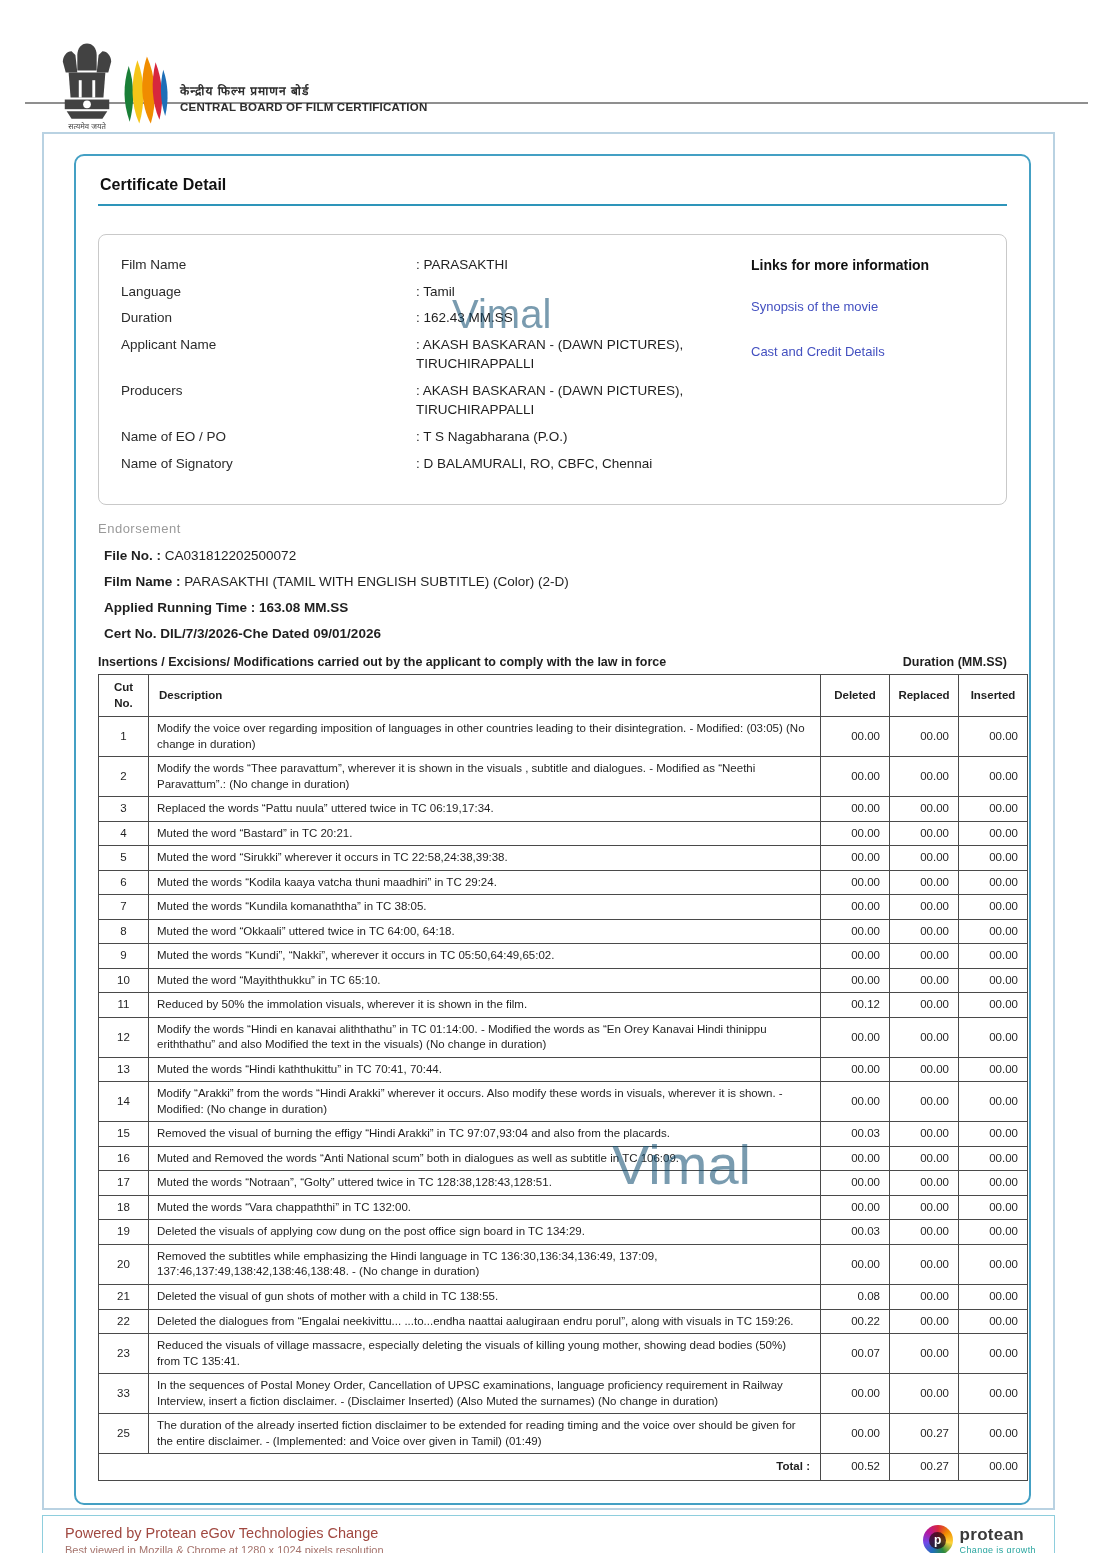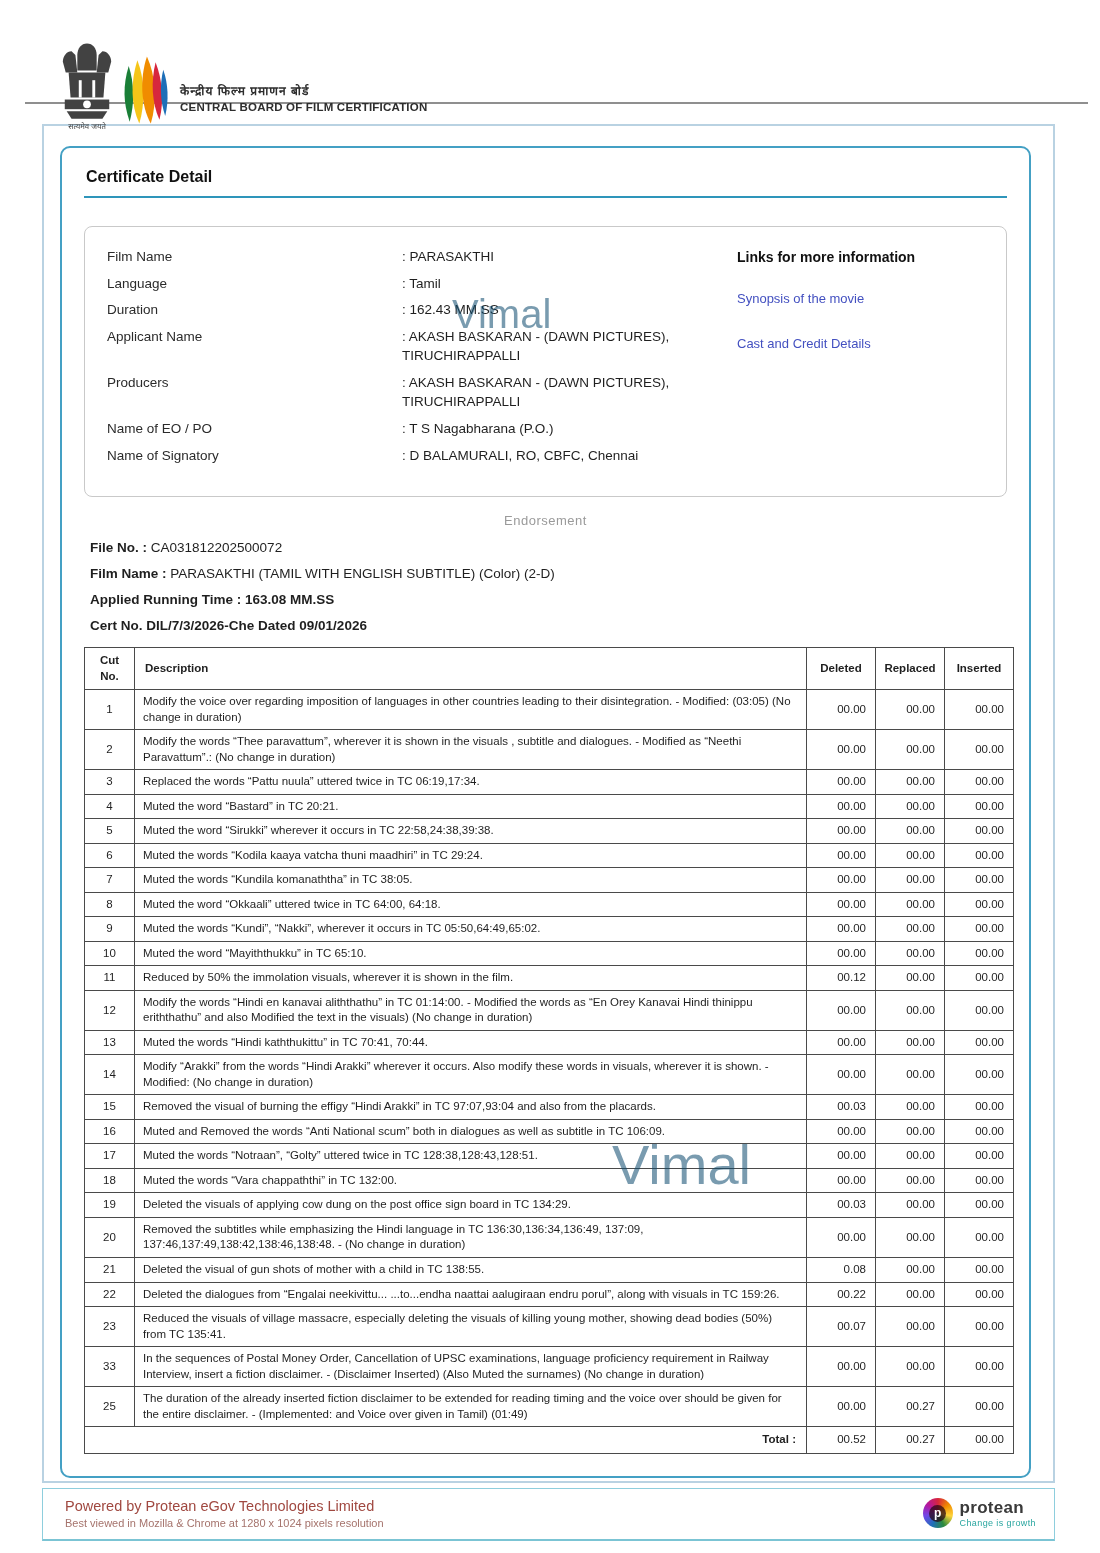--- a/index.html
+++ b/index.html
@@ -9,38 +9,38 @@
   
   .masthead { display:flex; align-items:flex-start; padding:40px 0 0 58px; height:102px; }
   .emblem { margin-right:6px; }
   .cbfc-logo { margin-right:10px; margin-top:14px; }
   .org-names { margin-top:42px; }
   .org-hi { font-weight:bold; font-size:12px; color:#2d2d2d; letter-spacing:1px; }
   .org-en { font-weight:bold; font-size:11.5px; color:#2d2d2d; margin-top:2px; letter-spacing:0.2px;text-align:center; }
   .head-rule { height:2px; background:#8f8f8f; margin:0 12px 0 25px; }
 
   
-  .outer-box { margin:20px 45px 0 42px; border:2px solid #b9d2e2; padding:20px 22px 3px 16px; background:#fff; }
+  .outer-box { margin:28px 45px 0 42px; border:2px solid #b9d2e2; padding:20px 22px 3px 30px; background:#fff; }
   .panel { border:2px solid #44a0c4; border-radius:10px; padding:14px 22px 22px 22px; background:#fff; }
   .panel-title { font-size:16px; font-weight:bold; color:#111; padding:6px 0 10px 2px; border-bottom:2px solid #2e95ba; }
 
   
   .film-box { border:1.5px solid #c9c9c9; border-radius:8px; margin-top:28px; padding:20px 22px 24px 22px; display:flex; }
   .film-details { width:630px; }
   .drow { display:flex; margin-bottom:7px; font-size:13.5px; line-height:1.45; }
   .dlabel { width:295px; flex:0 0 295px; color:#2b2b2b; }
   .dval { flex:1; color:#1f1f1f; max-width:310px; }
   .dval::before { content:": "; }
   .links-col { flex:1; padding-top:2px; }
   .links-head { font-size:14px; font-weight:bold; color:#111; }
   .info-link { display:block; font-size:13px; color:#4350c0; text-decoration:none; margin-top:30px; cursor:pointer; }
   .info-link:first-of-type { margin-top:26px; }
 
   
-  .endorsement { text-align:center; color:#9a9a9a; font-size:13px; letter-spacing:0.5px; margin:16px 0 12px 0; }
+  .endorsement { color:#9a9a9a; font-size:13px; letter-spacing:0.5px; margin:16px 0 12px 0; }
   .file-block { padding-left:6px; margin-bottom:14px; }
   .frow { font-size:13.5px; margin-top:11px; }
   .flabel { font-weight:bold; }
   .fval { font-weight:normal; }
   .fval.bold { font-weight:bold; }
 
   
   .table-caption { display:flex; justify-content:space-between; align-items:flex-end; font-size:12.5px; font-weight:bold; margin:14px 0 5px 0; }
   table.cuts-table { border-collapse:collapse; width:929px; table-layout:fixed; }
   .cuts-table th, .cuts-table td { border:1px solid #4a4a4a; font-size:11.5px; line-height:1.35; vertical-align:middle; }
@@ -160,20 +160,24 @@
         <div class="frow">
           <span class="flabel">Applied Running Time :</span>
           <span class="fval bold">163.08 MM.SS</span>
         </div>
         <div class="frow">
           <span class="flabel">Cert No.</span>
           <span class="fval bold">DIL/7/3/2026-Che Dated 09/01/2026</span>
         </div>
       </div>
 
+      <div class="table-caption">
+        <span>Insertions / Excisions/ Modifications carried out by the applicant to comply with the law in force</span>
+        <span>Duration (MM.SS)</span>
+      </div>
 
       <table class="cuts-table">
         <colgroup>
           <col class="w-no">
             <col class="w-desc">
             <col class="w-num">
             <col class="w-num">
             <col class="w-num">
         </colgroup>
         <thead>
@@ -369,21 +373,21 @@
             <td class="c-num">00.27</td>
             <td class="c-num">00.00</td>
           </tr>
         </tfoot>
       </table>
     </section>
   </div>
 
   <footer class="footer-box">
     <div class="footer-left">
-      <div class="powered">Powered by Protean eGov Technologies Limited</div>
+      <div class="powered">Powered by Protean eGov Technologies Change</div>
       <div class="best-viewed">Best viewed in Mozilla &amp; Chrome at 1280 x 1024 pixels resolution</div>
     </div>
     <div class="footer-right">
       <span class="protean-circle">
         <span class="pc-letter">p</span>
       </span>
       <span class="protean-text">
         <span class="protean-name">protean</span>
         <span class="protean-tagline">Change is growth</span>
       </span>

